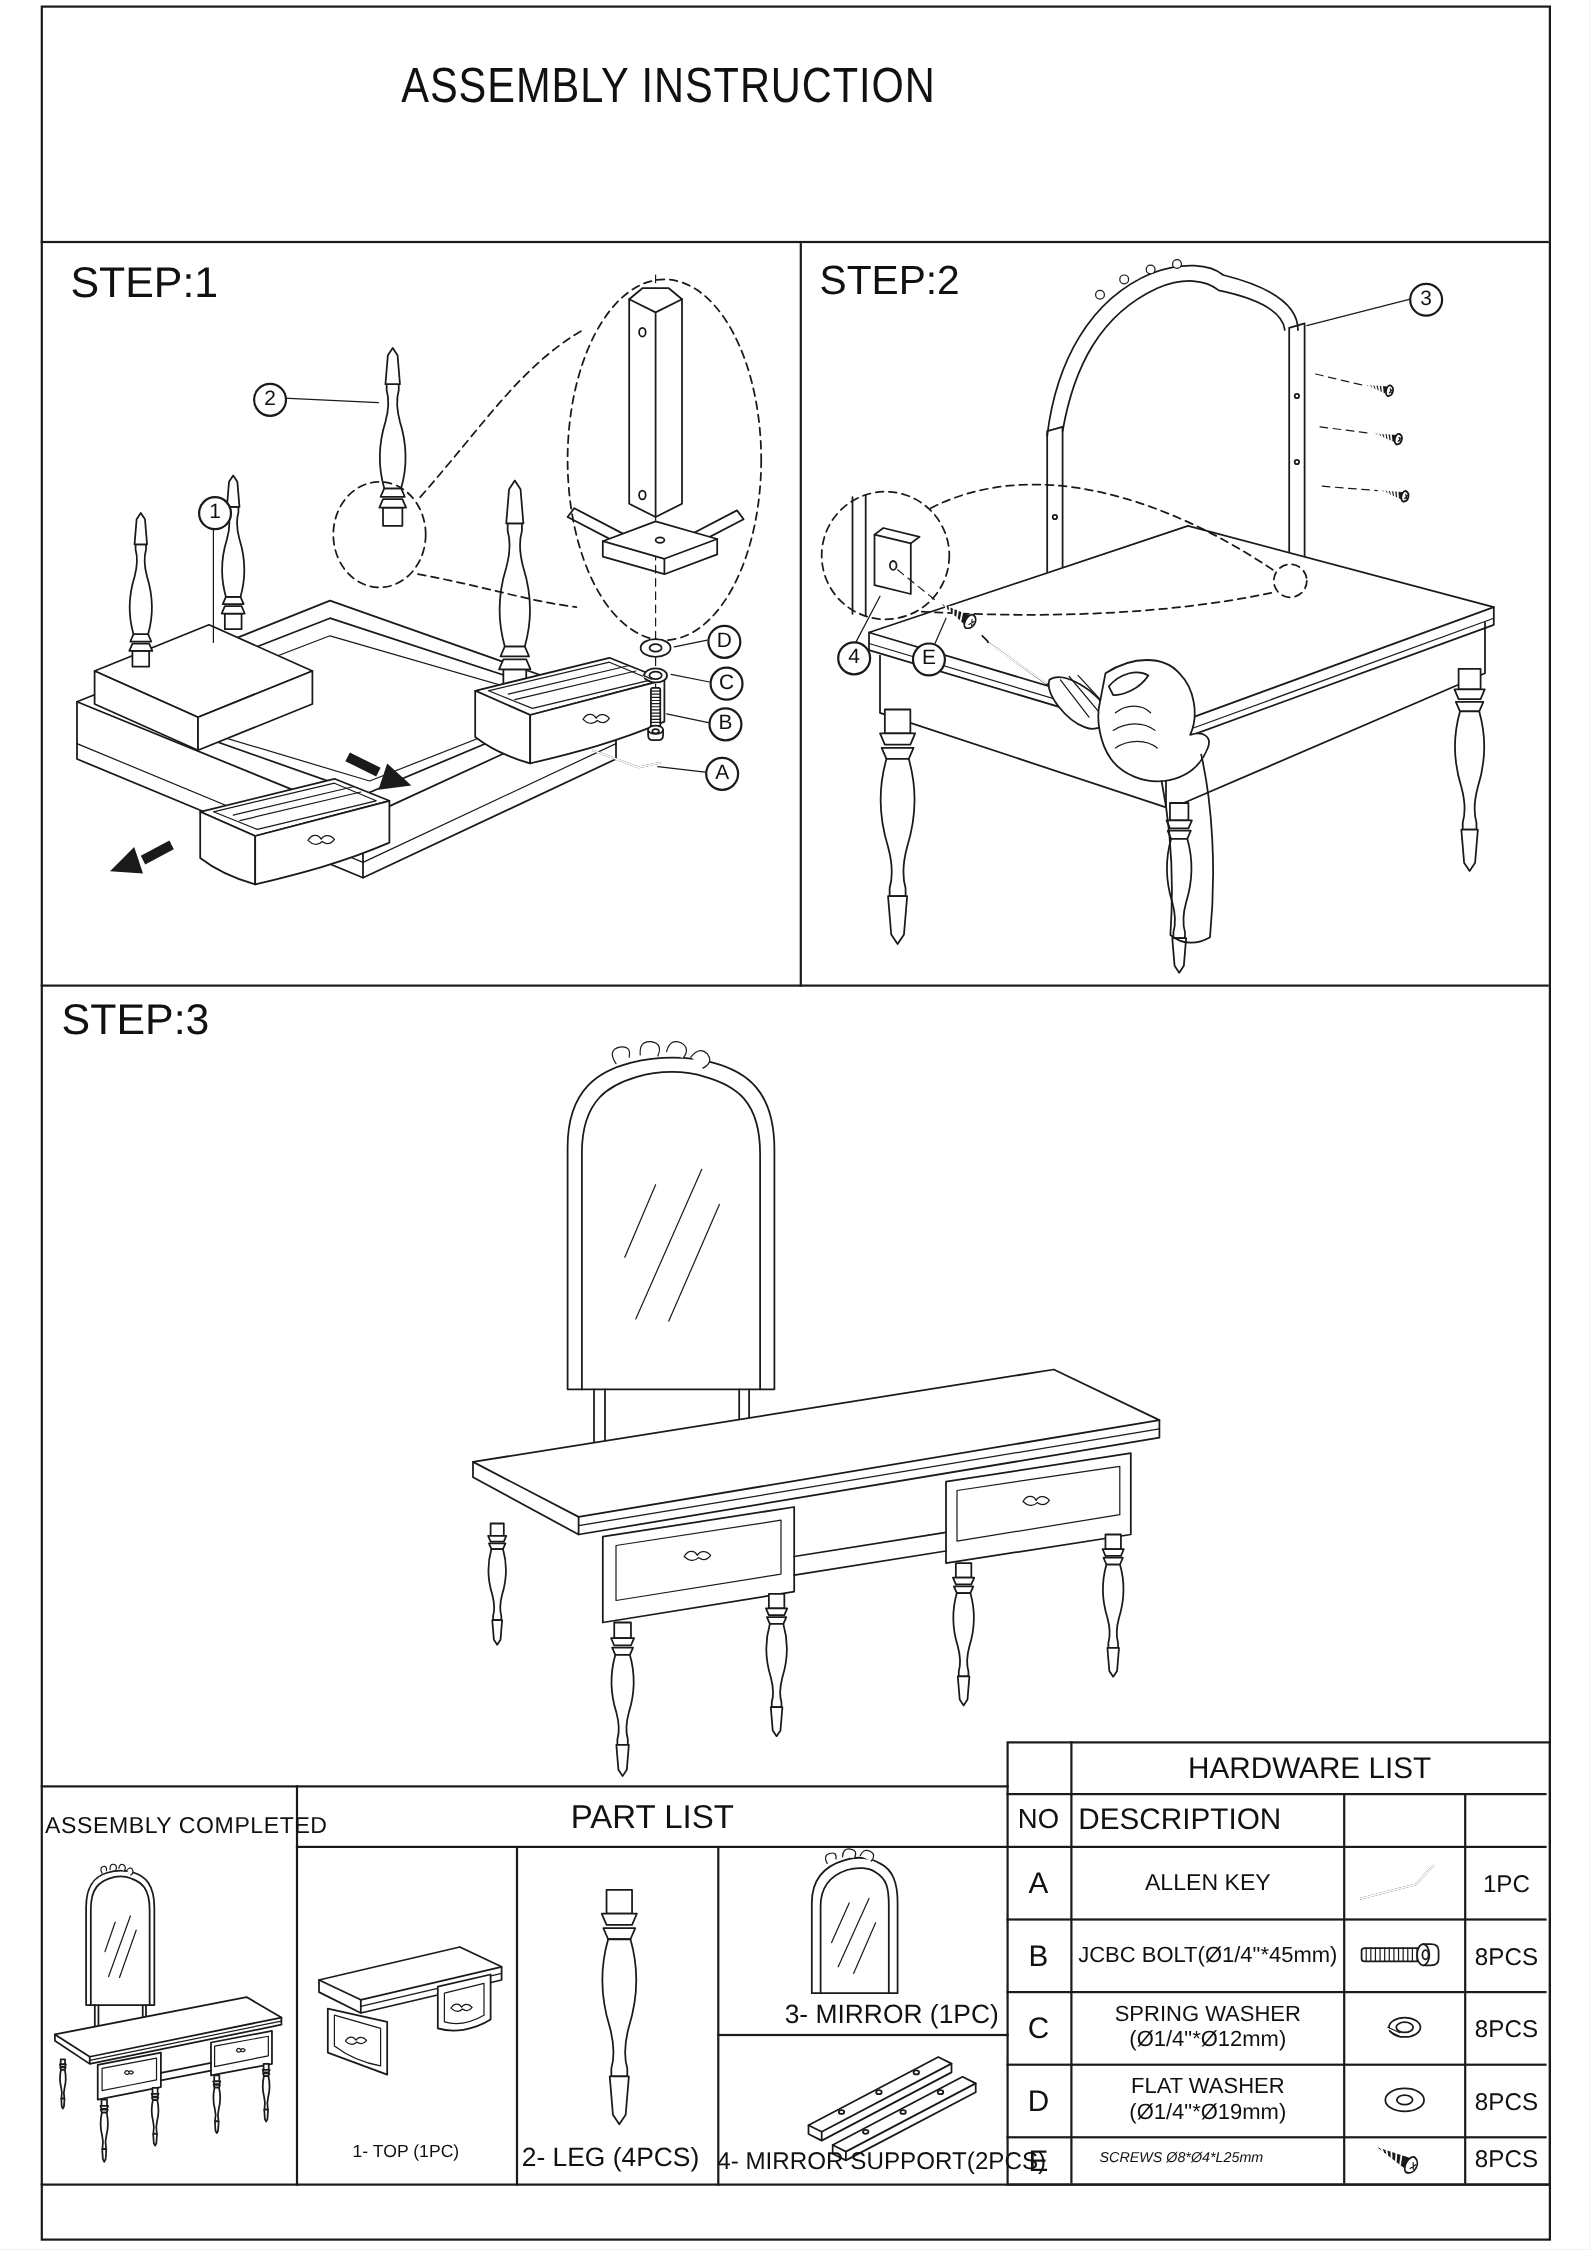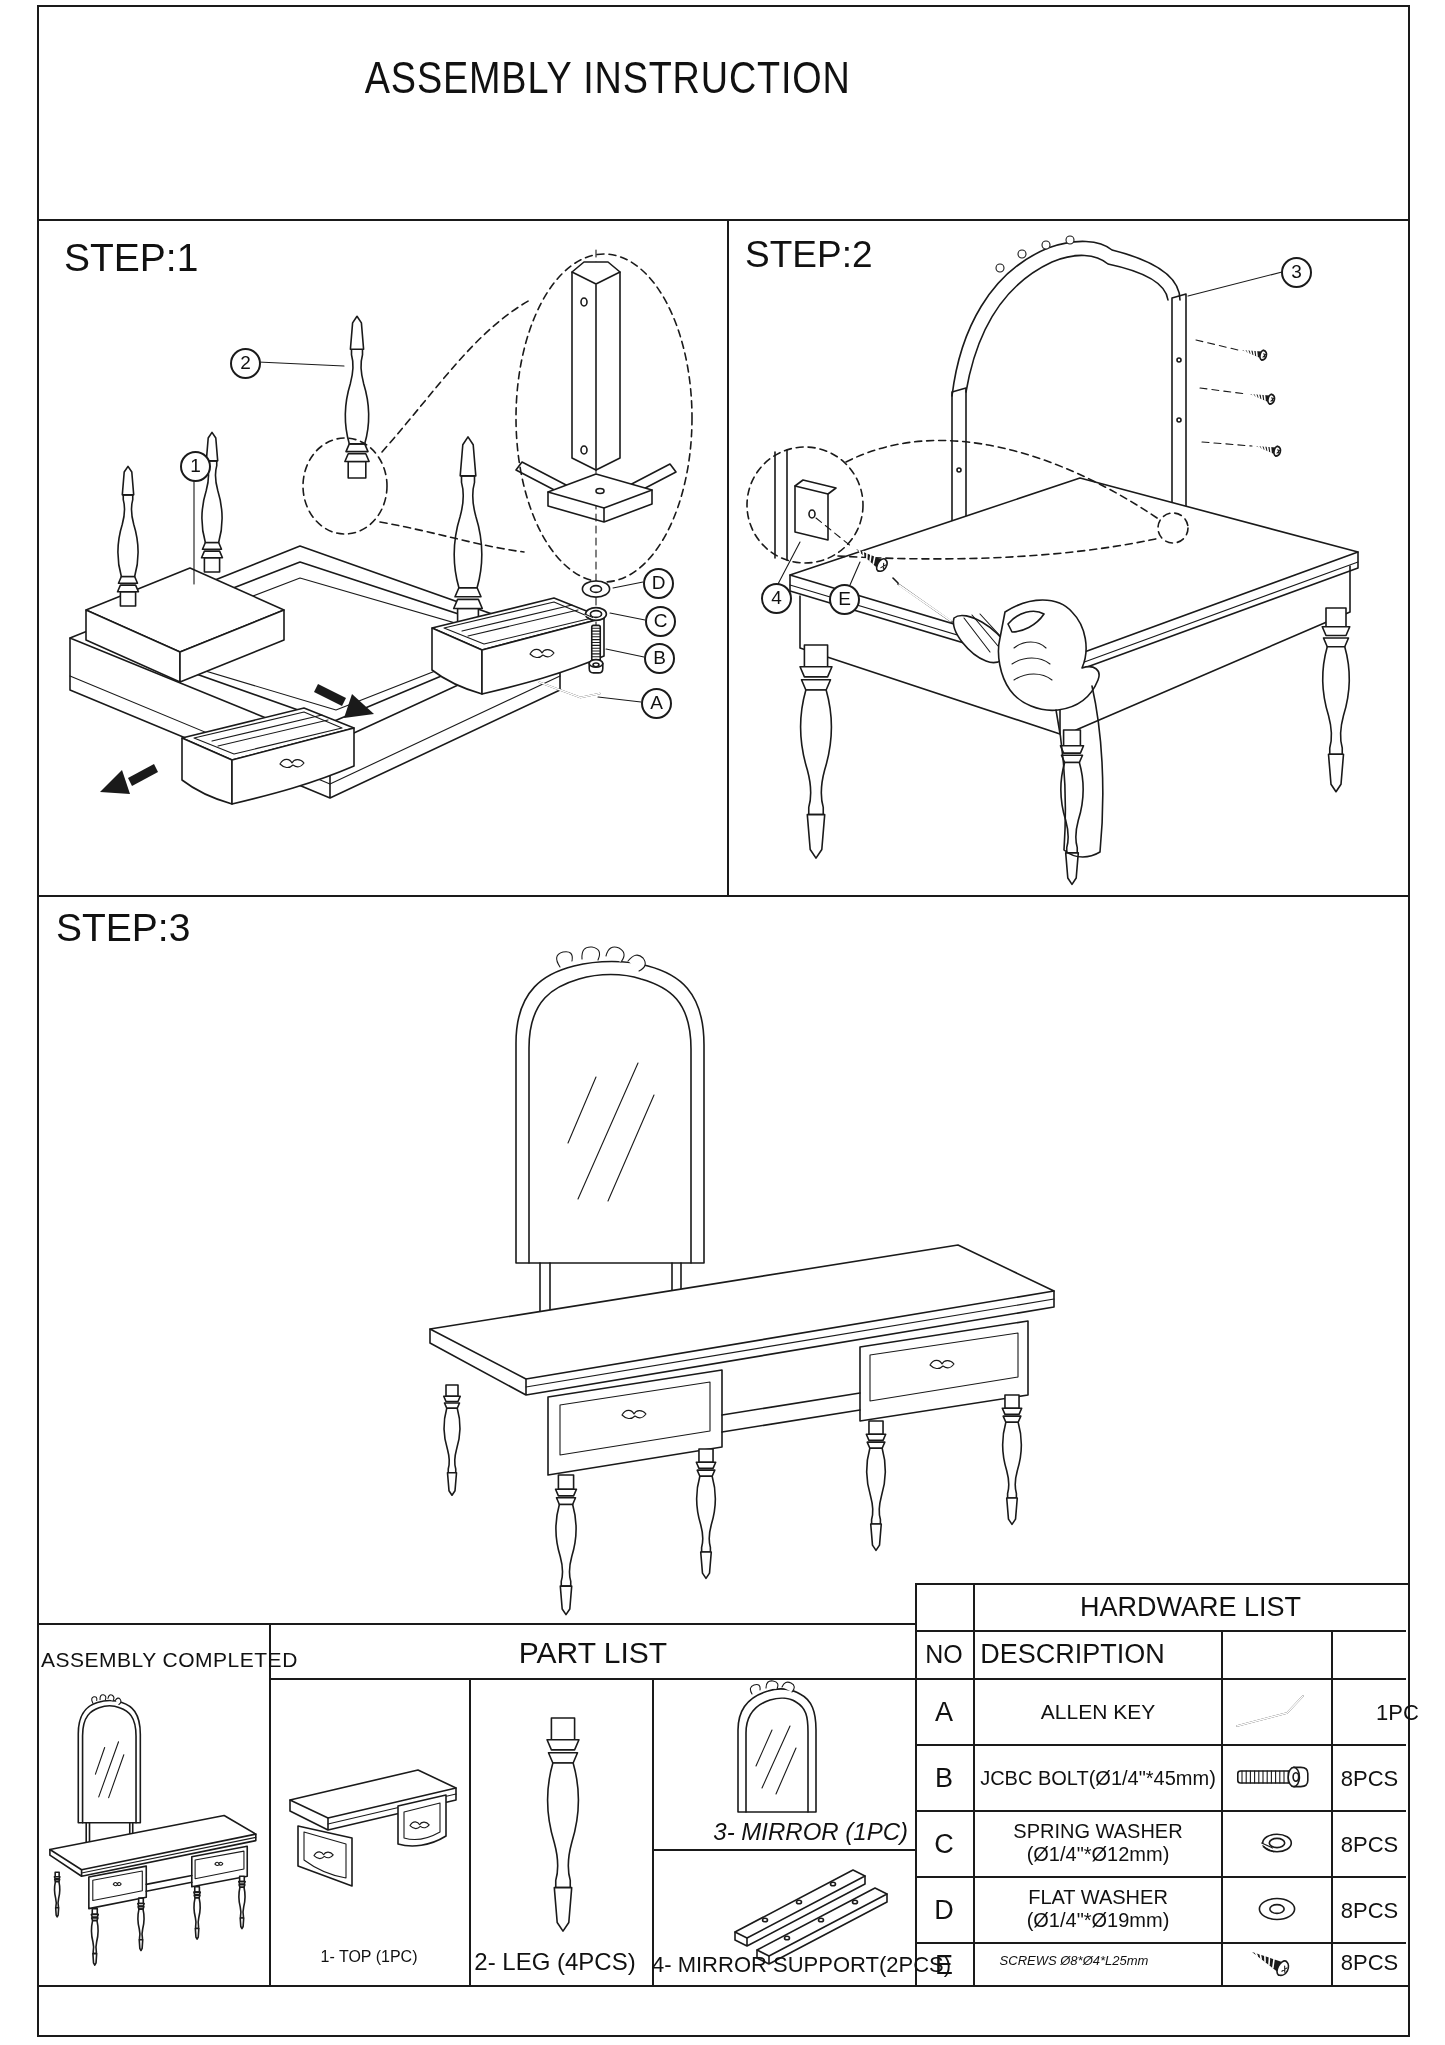--- a/index.html
+++ b/index.html
@@ -299,30 +299,30 @@
 
   <div class="callout" style="left:1281px;top:257px;">3</div>
   <div class="callout" style="left:761px;top:583px;">4</div>
   <div class="callout" style="left:829px;top:584px;">E</div>
 
   <div class="txt" style="left:41px;top:1648px;width:228px;font-size:21px;letter-spacing:0.5px;">ASSEMBLY  COMPLETED</div>
 
   <div class="txt ctr" style="left:269px;top:1636px;width:648px;font-size:30px;">PART LIST</div>
   <div class="txt ctr" style="left:269px;top:1948px;width:200px;font-size:16px;">1- TOP (1PC)</div>
   <div class="txt ctr" style="left:469px;top:1948px;width:172px;font-size:24px;">2- LEG (4PCS)</div>
-  <div class="txt" style="left:652px;top:1818px;width:256px;font-size:24px;text-align:right;font-style:italic;">3- MIRROR (1PC)</div>
+  <div class="txt" style="left:652px;top:1818px;width:256px;font-size:24px;text-align:right;">3- MIRROR (1PC)</div>
   <div class="txt ctr" style="left:652px;top:1952px;width:265px;font-size:22px;">4- MIRROR SUPPORT(2PCS)</div>
 
   <div class="txt ctr" style="left:975px;top:1592px;width:431px;font-size:27px;">HARDWARE LIST</div>
   <div class="txt ctr" style="left:915px;top:1640px;width:58px;font-size:25px;text-align:center;">NO</div>
   <div class="txt ctr" style="left:975px;top:1639px;width:195px;font-size:27px;">DESCRIPTION</div>
 
   <div class="txt ctr" style="left:915px;top:1697px;width:58px;font-size:27px;">A</div>
   <div class="txt ctr" style="left:975px;top:1700px;width:246px;font-size:21px;">ALLEN KEY</div>
-  <div class="txt ctr" style="left:1333px;top:1700px;width:73px;font-size:22px;padding-left:28px;">1PC</div>
+  <div class="txt ctr" style="left:1333px;top:1700px;width:73px;font-size:22px;">1PC</div>
 
   <div class="txt ctr" style="left:915px;top:1763px;width:58px;font-size:27px;">B</div>
   <div class="txt ctr" style="left:975px;top:1767px;width:246px;font-size:20px;">JCBC BOLT(Ø1/4"*45mm)</div>
   <div class="txt ctr" style="left:1333px;top:1766px;width:73px;font-size:22px;">8PCS</div>
 
   <div class="txt ctr" style="left:915px;top:1829px;width:58px;font-size:27px;">C</div>
   <div class="txt ctr" style="left:975px;top:1820px;width:246px;font-size:20px;">SPRING WASHER</div>
   <div class="txt ctr" style="left:975px;top:1843px;width:246px;font-size:20px;">(Ø1/4"*Ø12mm)</div>
   <div class="txt ctr" style="left:1333px;top:1832px;width:73px;font-size:22px;">8PCS</div>
 

